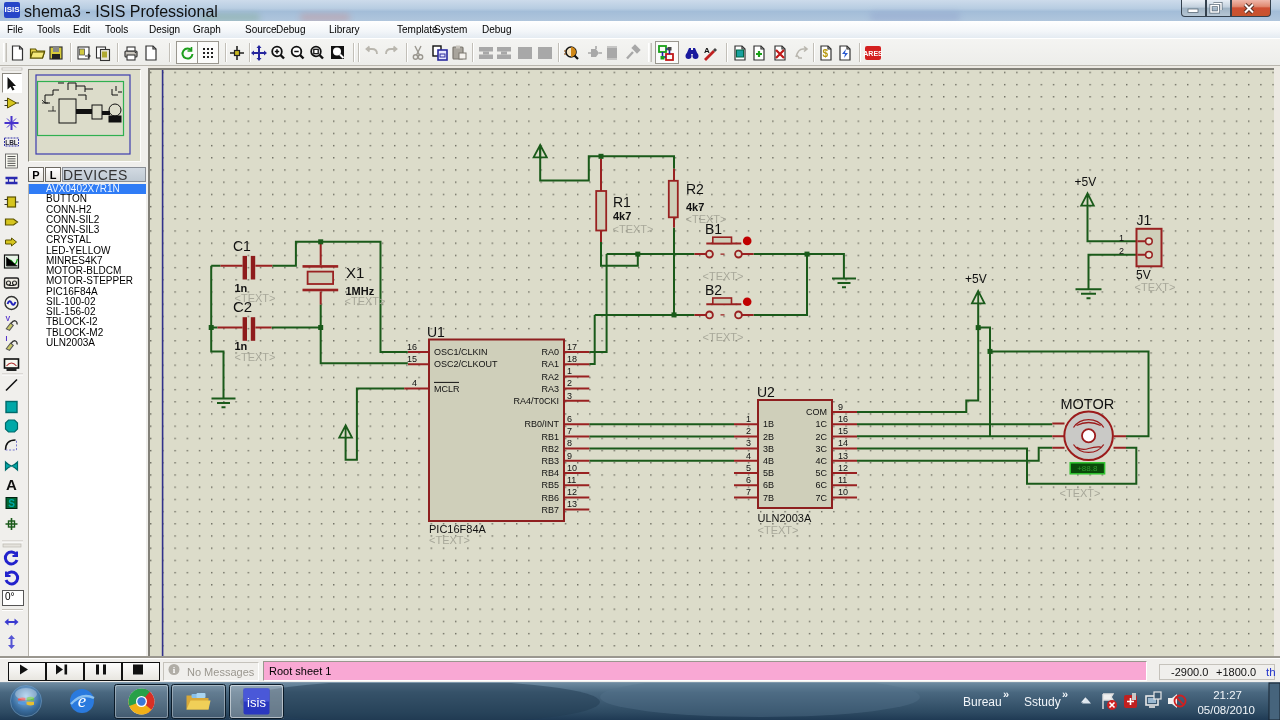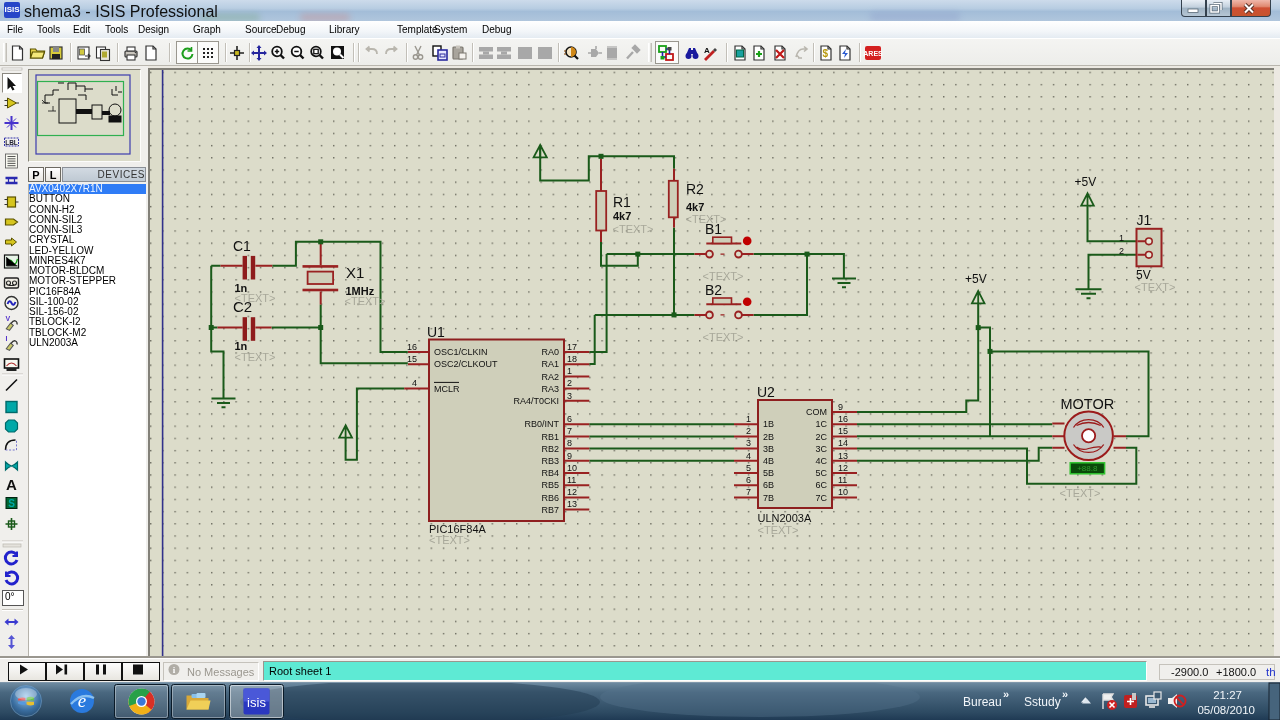--- a/index.html
+++ b/index.html
@@ -23,31 +23,31 @@
 
 #main{left:0;top:66px;width:1280px;height:592px;background:#ece9e2}
 #lstrip{left:0;top:66px;width:26px;height:592px;background:#f0efec}
 #selbox{left:2px;top:73px;width:20px;height:20px;background:#fff;border:1px solid #8a877f;border-right-color:#fff;border-bottom-color:#fff}
 #angbox{left:2px;top:590px;width:22px;height:16px;background:#fff;border:1px solid #555;font-size:10px;color:#000;padding-left:2px}
 
 #panel{left:26px;top:66px;width:122px;height:592px;background:#f0efec}
 #preview{left:28px;top:69px;width:113px;height:93px;background:#dcdcca;border:1px solid #868378;border-right-color:#fdfdfb;border-bottom-color:#fdfdfb}
 #pbtn,#lbtn{top:167px;width:16px;height:15px;background:linear-gradient(180deg,#fff,#e8e6e0);border:1px solid #6d6a62;font-size:11px;font-weight:bold;text-align:center;line-height:14px;color:#000}
 #pbtn{left:28px}#lbtn{left:45px}
-#devhdr{left:62px;top:167px;width:84px;height:15px;background:linear-gradient(180deg,#d2dae2,#bfc9d3);border:1px solid #8a8f96;font-size:10px;color:#333;text-align:right;line-height:14px;letter-spacing:.5px}
+#devhdr{left:62px;top:167px;width:84px;height:15px;background:linear-gradient(180deg,#d2dae2,#bfc9d3);border:1px solid #8a8f96;font-size:14px;color:#333;text-align:left;line-height:14px;letter-spacing:.5px}
 #devlist{left:28px;top:184px;width:118px;height:473px;background:#fff;border-left:1px solid #b5b2aa;font-size:10px;color:#000}
-#devlist div{height:10.25px;line-height:10.4px;padding-left:0;white-space:nowrap}
+#devlist div{height:10.25px;line-height:10.4px;padding-left:17px;white-space:nowrap}
 #devlist .sel{background:#2f7cf6;color:#eef6ff}
 
 #editor{left:148px;top:68px;width:1126px;height:588px;background:#dcdcca;border-top:2px solid #828078;border-left:2px solid #828078}
 
 #status{left:0;top:658px;width:1280px;height:24px;background:#f0efec;border-top:1px solid #fff}
 .pbtn2{top:3px;width:38px;height:19px;background:linear-gradient(180deg,#fdfdfd,#e8e6e0);border:1px solid #111}
 #msgpanel{left:163px;top:3px;width:96px;height:19px;border:1px solid #c5c2bb;border-bottom-color:#fff;border-right-color:#fff;color:#9a978f;font-size:11px}
-#rootpanel{left:263px;top:2px;width:884px;height:20px;background:#5eead4;border:1px solid #9a978f;border-bottom-color:#fff;border-right-color:#fff;font-size:11px;color:#000;line-height:18px;padding-left:5px}
+#rootpanel{left:263px;top:2px;width:884px;height:20px;background:#f9a8d4;border:1px solid #9a978f;border-bottom-color:#fff;border-right-color:#fff;font-size:11px;color:#000;line-height:18px;padding-left:5px}
 #coordpanel{left:1159px;top:5px;width:116px;height:16px;border:1px solid #c5c2bb;font-size:12px;color:#000}
 
 #task{left:0;top:682px;width:1280px;height:38px;background:linear-gradient(180deg,#5b7991 0%,#3f5e78 30%,#2c4a60 70%,#243d52 100%);border-top:1px solid #16222e}
 </style></head>
 <body>
 <div id="page">
   <div id="title" class="abs">
     <div class="blob1 abs"></div>
       <div class="blob2 abs"></div>
       <div class="blob3 abs"></div>
@@ -68,21 +68,21 @@
           <path d="M65,4.5 l8,8 m0,-8 l-8,8" stroke="#5a3228" stroke-width="4"></path>
           <path d="M65,4.5 l8,8 m0,-8 l-8,8" stroke="#fff" stroke-width="2"></path>
         </g>
   </svg>
   </div>
   <div id="menu" class="abs">
     <span style="left:7px">File</span>
       <span style="left:37px">Tools</span>
       <span style="left:73px">Edit</span>
       <span style="left:105px">Tools</span>
-      <span style="left:138px">Design</span>
+      <span style="left:149px">Design</span>
       <span style="left:193px">Graph</span>
       <span style="left:245px">Source</span>
       <span style="left:276px">Debug</span>
       <span style="left:329px">Library</span>
       <span style="left:397px">Template</span>
       <span style="left:434px">System</span>
       <span style="left:482px">Debug</span>
   </div>
   <div id="tools" class="abs"></div>
   <svg class="abs" style="left:0;top:39px" width="1280" height="27" viewBox="0 0 1280 27">

